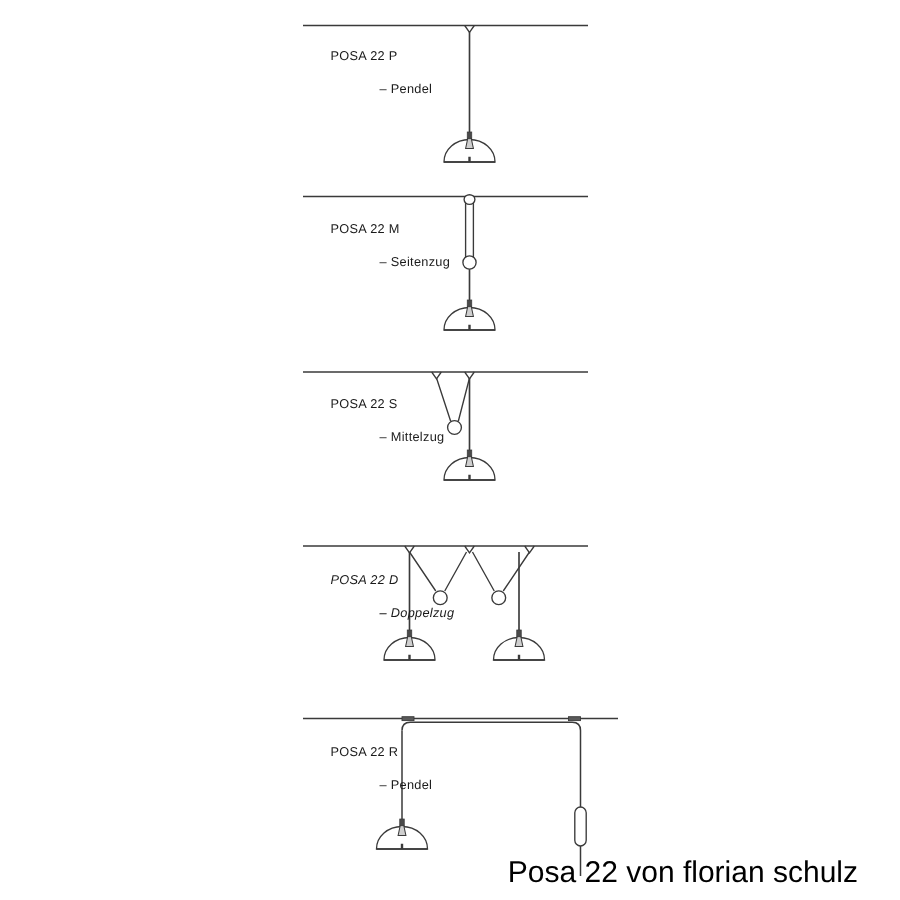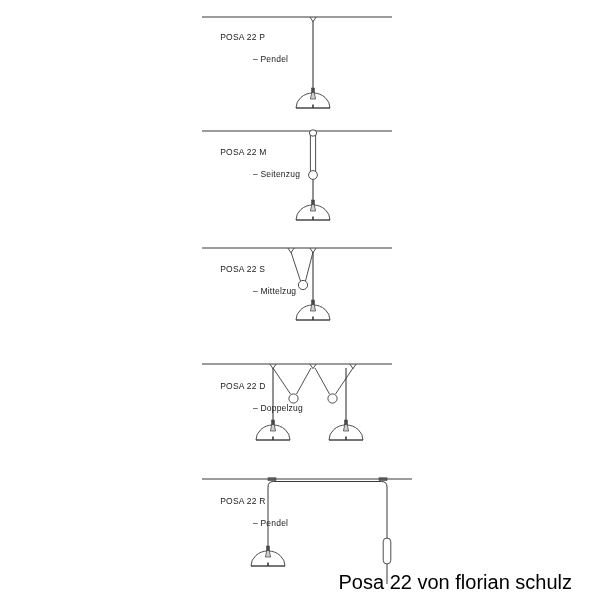--- a/index.html
+++ b/index.html
@@ -154,21 +154,21 @@
   <div class="variant-label" style="left:210px; top:136px;">
     <span>POSA 22 M</span>
     <span class="sub">– Seitenzug</span>
   </div>
 
   <div class="variant-label" style="left:210px; top:253px;">
     <span>POSA 22 S</span>
     <span class="sub">– Mittelzug</span>
   </div>
 
-  <div class="variant-label" style="left:210px; top:370px;">
+  <div class="variant-label" style="left:210px; top:370px;font-style:italic;">
     <span>POSA 22 D</span>
     <span class="sub">– Doppelzug</span>
   </div>
 
   <div class="variant-label" style="left:210px; top:485px;">
     <span>POSA 22 R</span>
     <span class="sub">– Pendel</span>
   </div>
 
   <div id="caption">Posa 22 von florian schulz</div>

